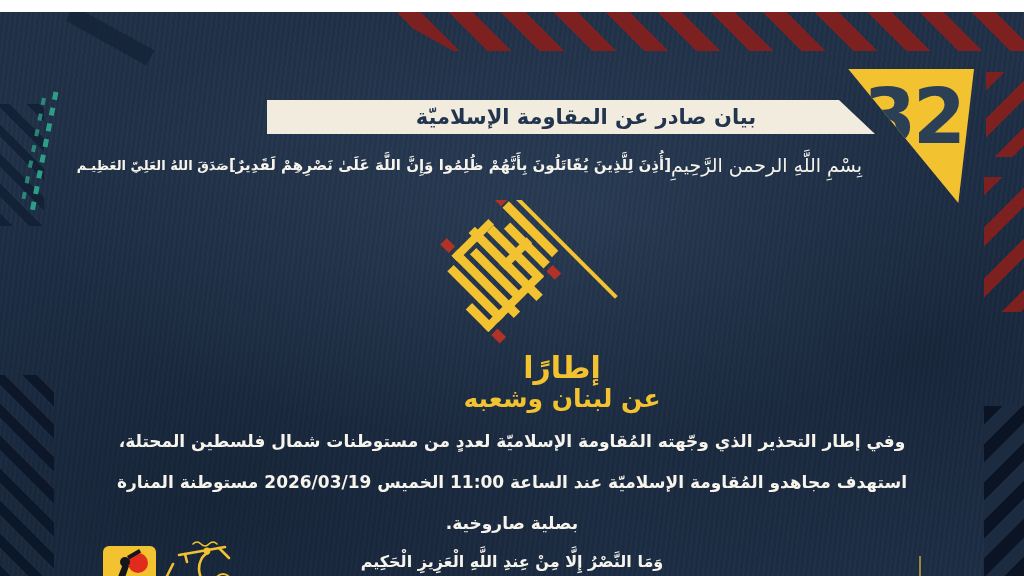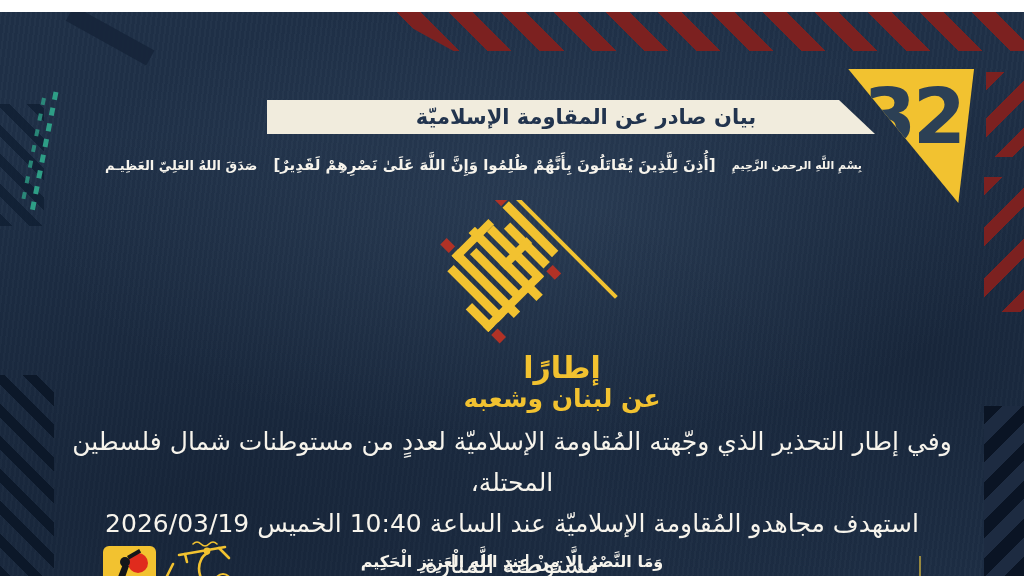--- a/index.html
+++ b/index.html
@@ -77,38 +77,38 @@
     position:absolute; left:18px; top:12px; width:100px; text-align:right;
     color:#2c4055; font-size:76px; font-weight:bold; letter-spacing:-3px; line-height:1;
   }
 
   
   .scripture-row {
     position:absolute; left:105px; top:137px; width:757px; height:32px;
     direction:rtl; display:flex; align-items:center; justify-content:space-between;
     color:#f7f4ec; white-space:nowrap;
   }
-  .bismillah { font-size:11px; font-weight:bold; }
+  .bismillah { font-size:19px; font-weight:normal; }
   .verse { font-size:15px; font-weight:bold; }
   .attribution { font-size:13px; font-weight:bold; }
 
   
   .emblem-wrap { position:absolute; left:418px; top:188px; width:210px; height:158px; }
   .emblem-captions {
     position:absolute; left:412px; top:338px; width:300px; text-align:center; direction:rtl;
   }
   .caption-1 { color:#f2c230; font-size:30px; font-weight:bold; line-height:36px; }
   .caption-2 { color:#f2c230; font-size:25px; font-weight:bold; line-height:26px; }
 
   
   .statement-body {
     position:absolute; left:55px; top:409px; width:914px;
     direction:rtl; text-align:center; color:#f7f4ec;
   }
-  .statement-line { font-size:25px; font-weight:normal; line-height:41px; }
+  .statement-line { font-size:17px; font-weight:bold; line-height:41px; }
 
   
   .victory-quote {
     position:absolute; left:212px; top:540px; width:600px; text-align:center;
     direction:rtl; color:#f7f4ec; font-size:16px; font-weight:bold;
   }
 
   
   .resistance-logo { position:absolute; left:103px; top:534px; width:53px; height:53px; }
   .hezbollah-logo  { position:absolute; left:163px; top:526px; width:76px; height:62px; }
@@ -174,21 +174,21 @@
       </g>
     </svg>
   </div>
   <div class="emblem-captions">
     <div class="caption-1">إطارًا</div>
     <div class="caption-2">عن لبنان وشعبه</div>
   </div>
 
   <div class="statement-body">
     <div class="statement-line">وفي إطار التحذير الذي وجّهته المُقاومة الإسلاميّة لعددٍ من مستوطنات شمال فلسطين المحتلة،</div>
-    <div class="statement-line">استهدف مجاهدو المُقاومة الإسلاميّة عند الساعة 10:40 الخميس 2026/03/19 مستوطنة المنارة</div>
+    <div class="statement-line">استهدف مجاهدو المُقاومة الإسلاميّة عند الساعة 11:00 الخميس 2026/03/19 مستوطنة المنارة</div>
     <div class="statement-line">بصلية صاروخية.</div>
   </div>
 
   <div class="victory-quote">وَمَا النَّصْرُ إِلَّا مِنْ عِندِ اللَّهِ الْعَزِيزِ الْحَكِيم</div>
 
   <div class="resistance-logo">
     <svg width="53" height="53" viewBox="0 0 53 53">
       <rect x="0" y="0" width="53" height="53" rx="6" fill="#f2c230"></rect>
       <circle cx="35" cy="17" r="10" fill="#e02b1d"></circle>
       <path d="M9,46 L20,18 L26,20 L17,46 Z" fill="#14161a"></path>

